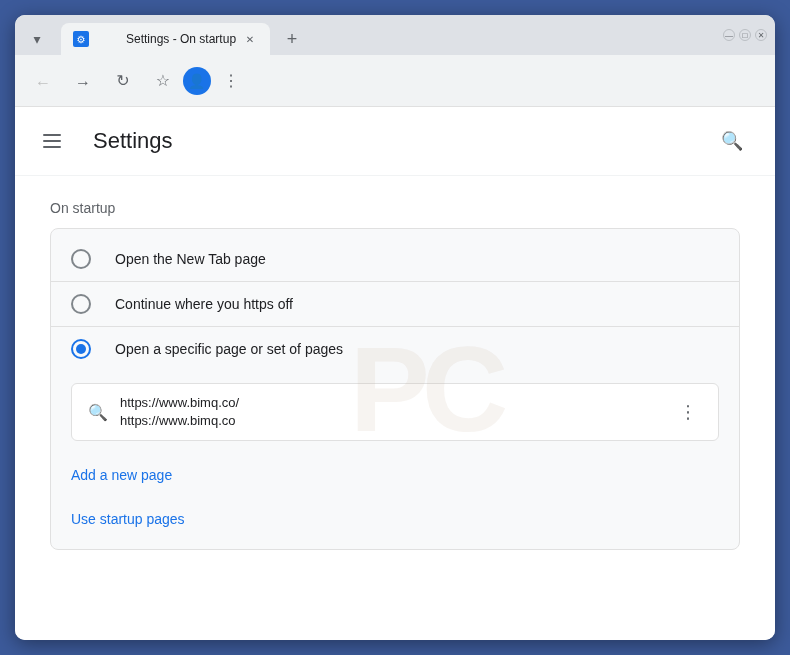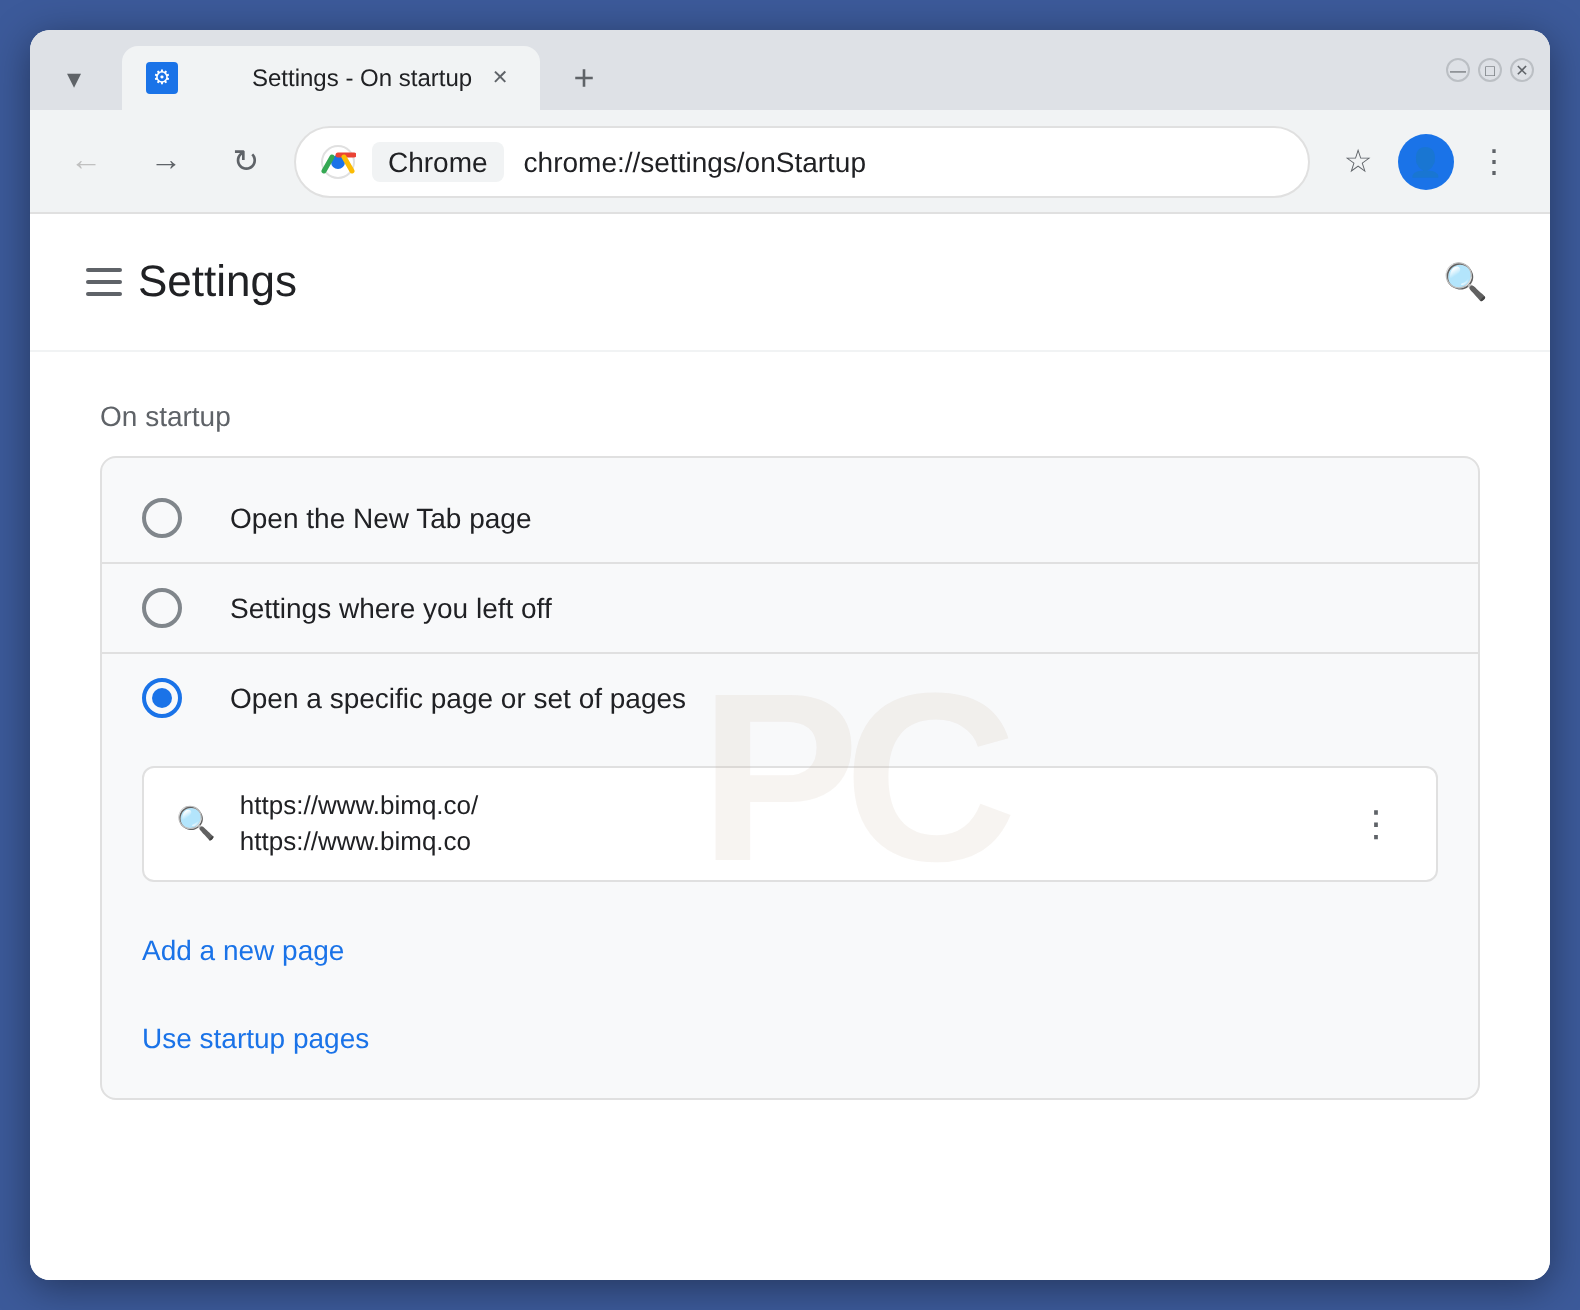--- a/index.html
+++ b/index.html
@@ -209,21 +209,21 @@
     .settings-header {
       display: flex;
       align-items: center;
       padding: 16px 24px;
       justify-content: space-between;
       border-bottom: 1px solid #f1f3f4;
     }
     .settings-title-area {
       display: flex;
       align-items: center;
-      gap: 4px;
+      gap: 28px;
     }
     .hamburger-icon {
       display: flex;
       flex-direction: column;
       gap: 4px;
       cursor: pointer;
       padding: 4px;
     }
     .hamburger-icon span {
       display: block;
@@ -390,32 +390,20 @@
       <div class="win-btn minimize">—</div>
       <div class="win-btn maximize">□</div>
       <div class="win-btn close">✕</div>
     </div>
   </div>
 
   <div class="nav-bar">
     <div class="nav-btn disabled">←</div>
     <div class="nav-btn">→</div>
     <div class="nav-btn">↻</div>
-    <div class="address-bar">
-
-      <svg class="chrome-icon" viewBox="0 0 18 18" fill="none" xmlns="http://www.w3.org/2000/svg">
-        <circle cx="9" cy="9" r="8" fill="white" stroke="#e0e0e0"></circle>
-        <circle cx="9" cy="9" r="3.5" fill="#1a73e8"></circle>
-        <path d="M9 5.5 h8" stroke="#ea4335" stroke-width="2.5" stroke-linecap="round"></path>
-        <path d="M2 13.5 L6 6.5" stroke="#34a853" stroke-width="2.5" stroke-linecap="round"></path>
-        <path d="M16 13.5 L12 6.5" stroke="#fbbc04" stroke-width="2.5" stroke-linecap="round"></path>
-      </svg>
-      <span class="chrome-label">Chrome</span>
-      <span class="address-text">chrome://settings/onStartup</span>
-    </div>
     <div class="nav-icons">
       <div class="nav-icon-btn">☆</div>
       <div class="profile-icon">
         <span>👤</span>
       </div>
       <div class="nav-icon-btn">⋮</div>
     </div>
   </div>
 
   <div class="page-content">
@@ -442,21 +430,21 @@
 
         <div class="radio-option">
           <div class="radio-circle"></div>
           <span class="radio-label">Open the New Tab page</span>
         </div>
 
         <div class="divider"></div>
 
         <div class="radio-option">
           <div class="radio-circle"></div>
-          <span class="radio-label">Settings where you left off</span>
+          <span class="radio-label">Continue where you https off</span>
         </div>
 
         <div class="divider"></div>
 
         <div class="radio-option">
           <div class="radio-circle selected">
             <div class="radio-inner"></div>
           </div>
           <span class="radio-label">Open a specific page or set of pages</span>
         </div>

